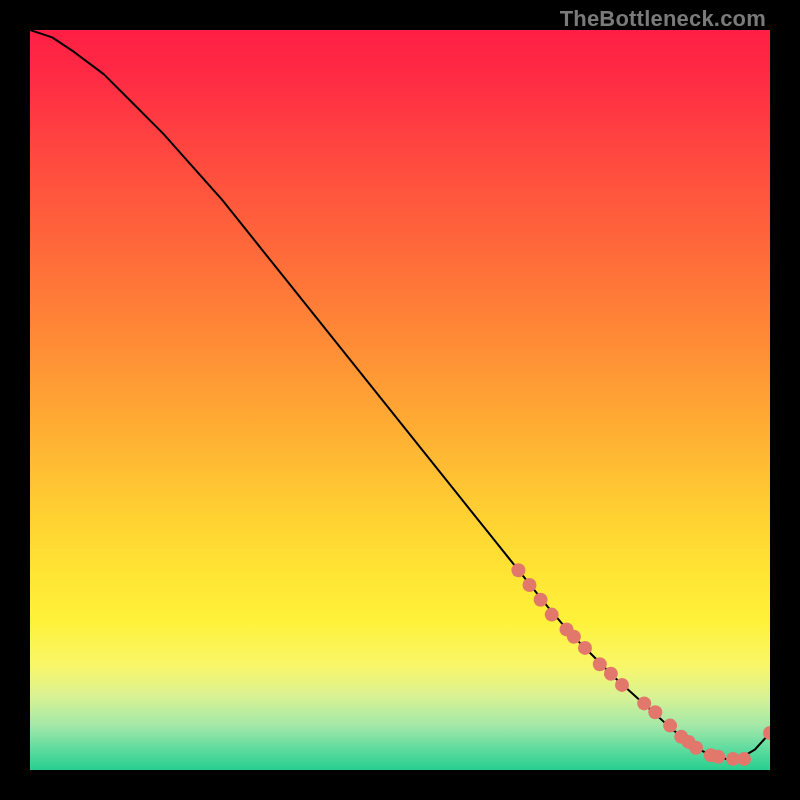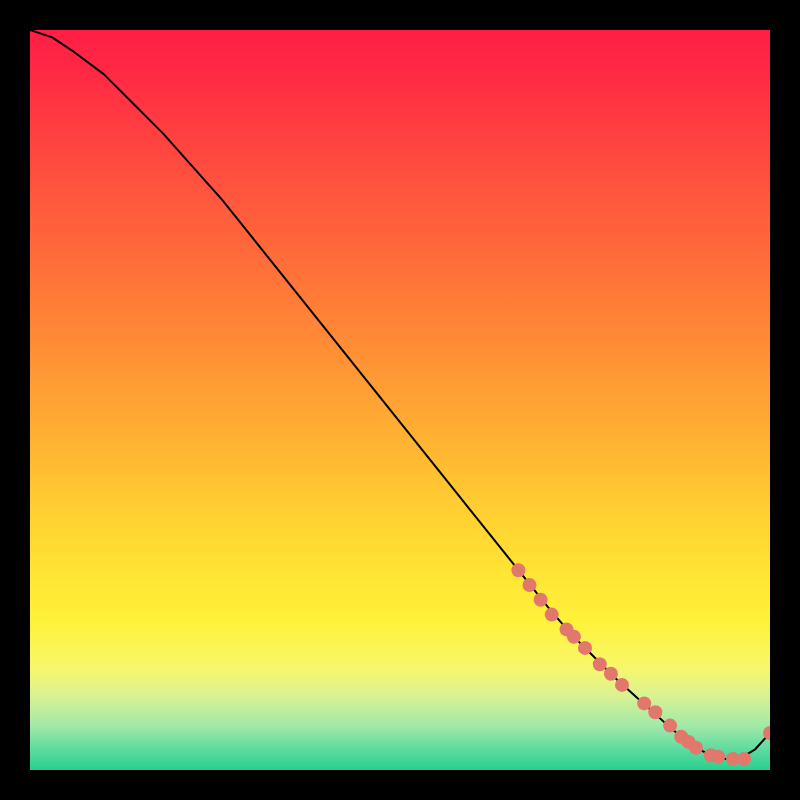--- a/index.html
+++ b/index.html
@@ -46,20 +46,21 @@
     left: 0;
     top: 0;
     width: 100%;
     height: 100%;
   }
 </style>
 </head>
 <body>
 
 <div class="stage">
+  <div class="watermark">TheBottleneck.com</div>
 
   <div class="plot">
     <svg class="gradient-bg" viewBox="0 0 100 100" preserveAspectRatio="none">
       <defs>
         <linearGradient id="bg-grad" x1="0" y1="0" x2="0" y2="1">
             <stop offset="0%" stop-color="#ff1f44"></stop>
             <stop offset="6%" stop-color="#ff2a44"></stop>
             <stop offset="18%" stop-color="#ff4b3f"></stop>
             <stop offset="30%" stop-color="#ff6a3a"></stop>
             <stop offset="42%" stop-color="#ff8b36"></stop>

